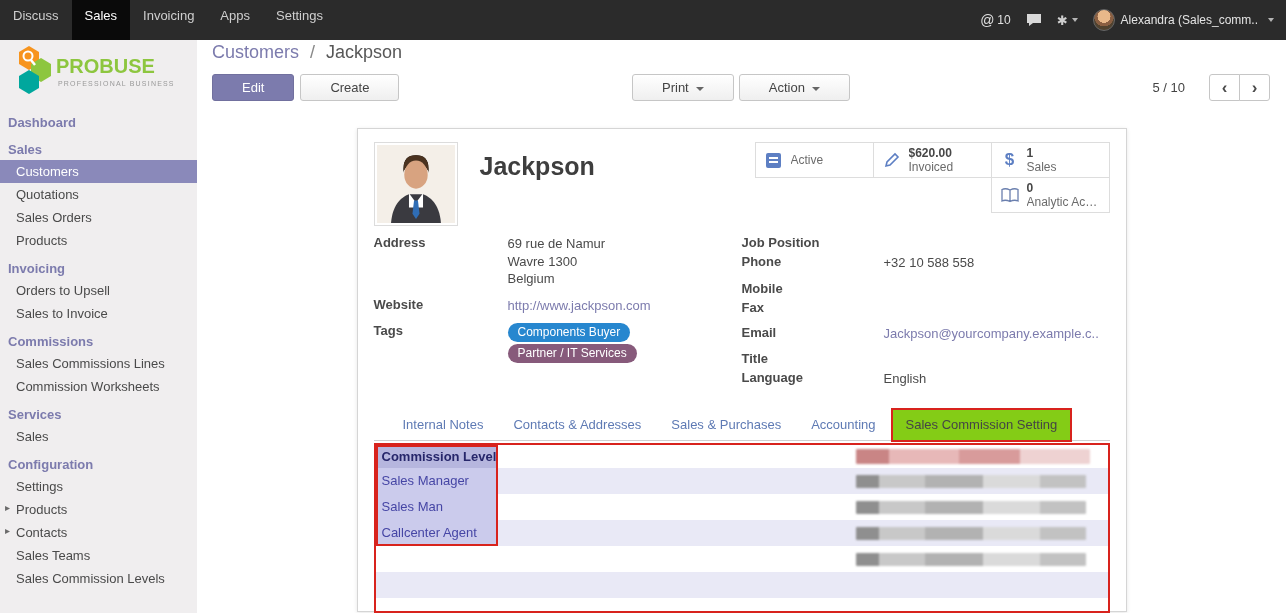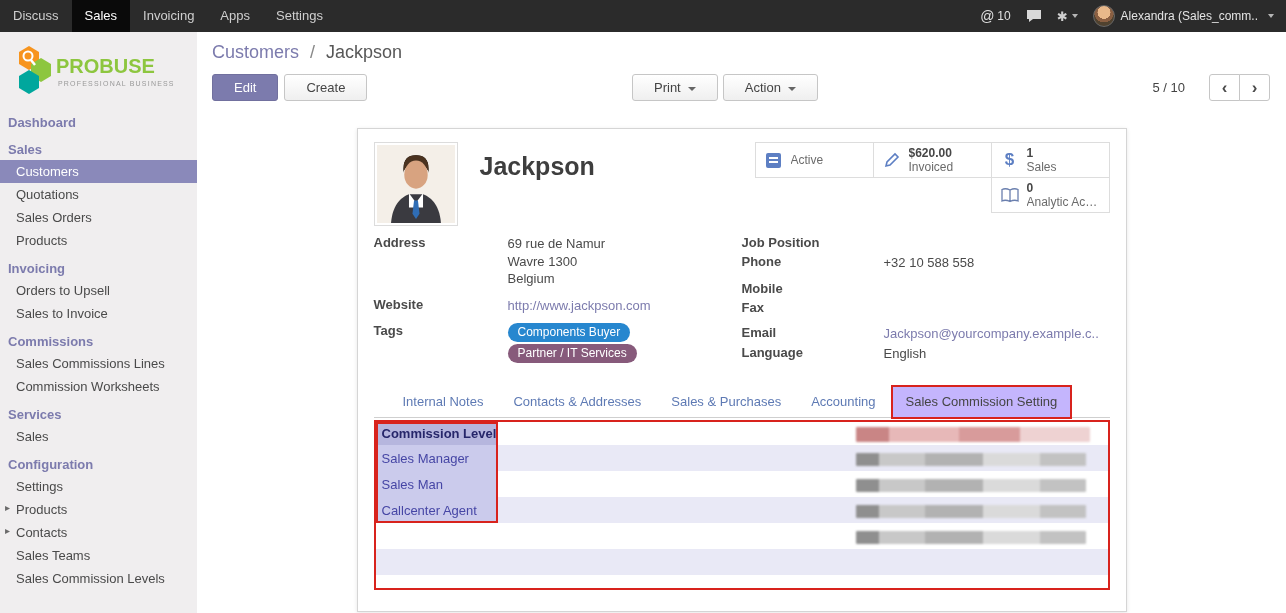--- a/index.html
+++ b/index.html
@@ -1,20 +1,20 @@
 <!DOCTYPE html>
 <html><head>
 <meta charset="utf-8">
 <style>
   html,body{margin:0;padding:0;}
   body{width:1286px;height:613px;position:relative;overflow:hidden;background:#fff;
        font-family:"Liberation Sans",sans-serif;font-size:13px;color:#4a4a4a;}
 
   
-  .topbar{position:absolute;top:0;left:0;right:0;height:32px;background:#2b2b2b;display:flex;align-items:stretch;z-index:20;}
+  .topbar{position:absolute;top:0;left:0;right:0;height:40px;background:#2b2b2b;display:flex;align-items:stretch;z-index:20;}
   .menus{display:flex;}
   .menu{padding:0 13px;line-height:32px;color:#cfcfcf;font-size:13px;cursor:pointer;text-decoration:none;}
   .menu.active{background:#0a0a0a;color:#fff;}
   .topbar-right{margin-left:auto;display:flex;align-items:center;gap:15px;padding-right:12px;color:#d5d5d5;}
   .mentions{display:flex;align-items:center;gap:3px;font-size:12px;cursor:pointer;color:#e0e0e0;}
   .at{font-size:14px;}
   .tb-ico{cursor:pointer;display:flex;align-items:center;}
   .debug{font-size:13px;color:#cfcfcf;}
   .caret-sm{display:inline-block;width:0;height:0;border-left:3px solid transparent;border-right:3px solid transparent;border-top:4px solid #b5b5b5;margin-left:4px;}
   .tb-user{display:flex;align-items:center;gap:6px;cursor:pointer;font-size:12px;color:#e4e4e4;}
@@ -35,21 +35,21 @@
   .main{position:absolute;left:197px;top:32px;right:0;bottom:0;background:#fff;overflow:hidden;}
   .cp{padding:10px 10px 0 15px;position:relative;}
   .breadcrumb{font-size:18px;margin-bottom:11px;}
   .bc-link{color:#7c7bad;cursor:pointer;text-decoration:none;}
   .bc-sep{color:#888;margin:0 6px;}
   .bc-cur{color:#585858;}
   .cp-row{position:relative;height:29px;}
   .cp-left{display:flex;gap:6px;}
   .cp-center{position:absolute;left:420px;top:0;display:flex;gap:5px;}
   .cp-right{position:absolute;right:6px;top:0;display:flex;align-items:center;gap:24px;}
-  .btn{font-family:"Liberation Sans",sans-serif;font-size:13px;padding:4px 21px;background:linear-gradient(#ffffff,#efefef);
+  .btn{font-family:"Liberation Sans",sans-serif;font-size:13px;padding:4px 29px;background:linear-gradient(#ffffff,#efefef);
        border:1px solid #c6c6c6;border-radius:3px;color:#444;cursor:pointer;height:27px;line-height:17px;}
   .btn-primary{background:#7c7bad;border-color:#71709e;color:#fff;}
   .caret-down{display:inline-block;width:0;height:0;border-left:4px solid transparent;border-right:4px solid transparent;border-top:4px solid #666;margin-left:7px;vertical-align:middle;}
   .pager-text{font-size:13px;color:#444;}
   .pager-group{display:flex;}
   .pager-btn{width:31px;height:27px;background:#fff;border:1px solid #c6c6c6;cursor:pointer;font-size:17px;font-weight:bold;color:#4a4a4a;line-height:1;padding:0;}
   .pb-l{border-radius:3px 0 0 3px;}
   .pb-r{border-radius:0 3px 3px 0;margin-left:-1px;}
 
   
@@ -77,21 +77,21 @@
   .fg-right .flabel{width:142px;}
   .fval{color:#4a4a4a;min-height:16px;line-height:1.35;}
   .plink{color:#7c7bad;text-decoration:none;cursor:pointer;}
   .tag{display:inline-block;padding:2px 10px;border-radius:11px;color:#fff;font-size:12px;line-height:1.25;margin-bottom:2px;}
   .tag-blue{background:#2787cf;}
   .tag-purple{background:#875a7b;}
 
   
   .tabs{display:flex;border-bottom:1px solid #cfcfcf;margin-top:17px;padding-left:14px;align-items:flex-end;}
   .tab{padding:8px 15px;color:#5e7ab4;font-size:13px;cursor:pointer;white-space:nowrap;}
-  .tab.active{color:#454545;background:#c4b5fd;border:2px solid #d8231d;margin-bottom:-2px;padding:7px 13px 8px;}
+  .tab.active{color:#454545;background:#84cc16;border:2px solid #d8231d;margin-bottom:-2px;padding:7px 13px 8px;}
 
   
   .table-outline{border:2px solid #d8231d;position:relative;margin-top:2px;}
   .ctable{width:100%;border-collapse:collapse;font-size:13px;table-layout:fixed;}
   .ctable th,.ctable td{padding:0 6px;overflow:hidden;white-space:nowrap;}
   .ctable thead th{height:23px;text-align:left;}
   .ctable tbody td{height:26px;}
   .th-level{background:#b6b6de;color:#26266a;font-weight:bold;}
   .r-odd{background:#e9e9f6;}
   .td-level{color:#4646a5;}
@@ -309,20 +309,24 @@
           <div class="fval"></div>
         </div>
         <div class="frow">
           <div class="flabel">Fax</div>
           <div class="fval"></div>
         </div>
         <div class="frow mt">
           <div class="flabel">Email</div>
           <div class="fval"><a class="plink">Jackpson@yourcompany.example.c..</a></div>
         </div>
+        <div class="frow mt">
+          <div class="flabel">Title</div>
+          <div class="fval"></div>
+        </div>
         <div class="frow">
           <div class="flabel">Language</div>
           <div class="fval">English</div>
         </div>
       </div>
     </div>
 
     <div class="tabs">
       <div class="tab">Internal Notes</div>
       <div class="tab">Contacts &amp; Addresses</div>

